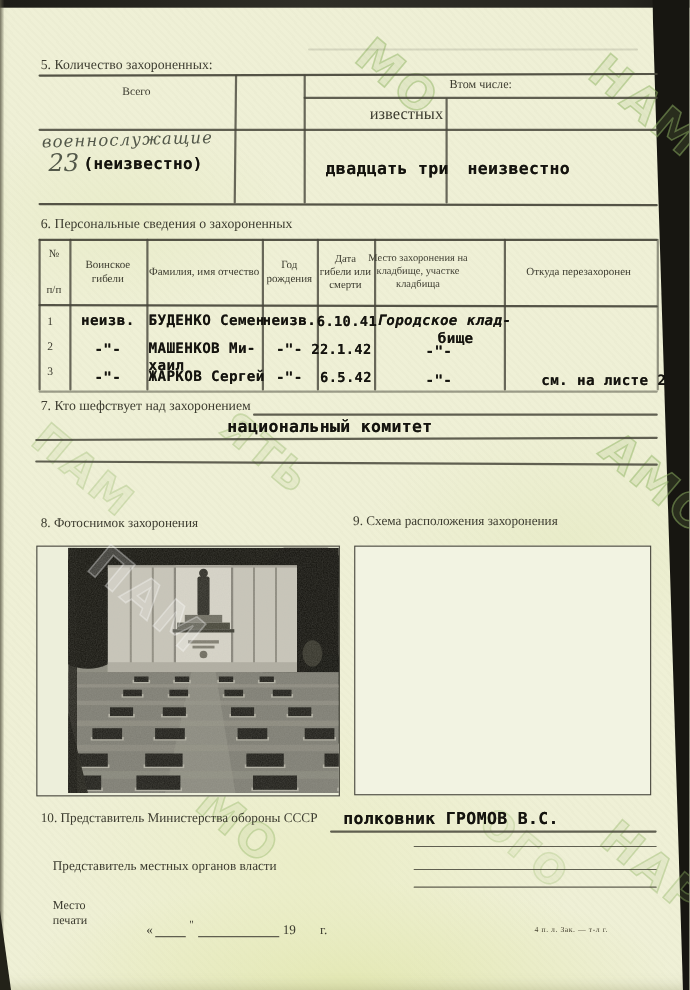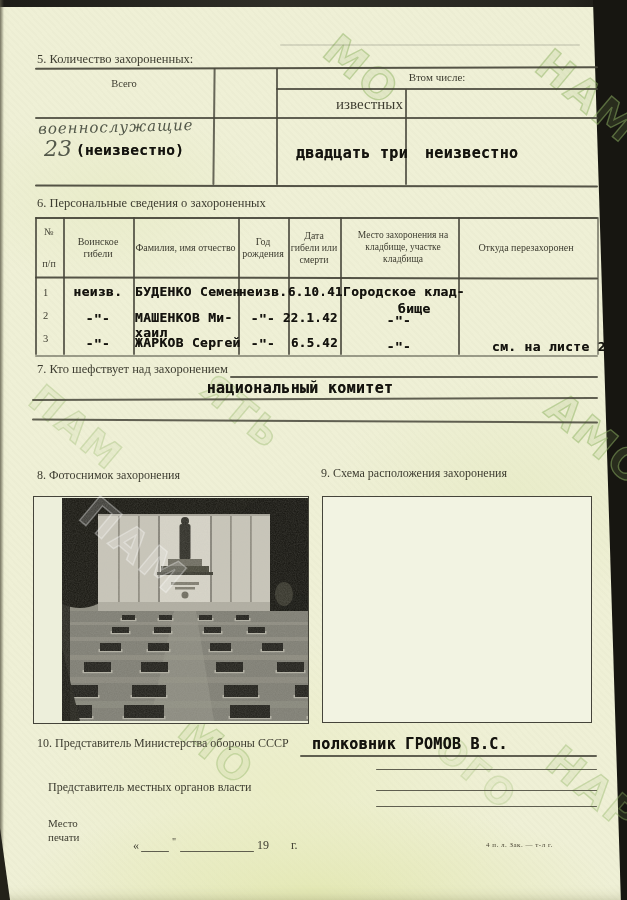--- a/index.html
+++ b/index.html
@@ -97,29 +97,29 @@
   <div class="vl" style="left:597px;top:217px;height:138px;opacity:.55;"></div>
 
   <div class="lbl" style="left:36px;top:226px;width:26px;height:44px;display:flex;flex-direction:column;justify-content:space-between;align-items:center;font-size:10px;">
     <span>№</span>
     <span>п/п</span>
   </div>
   <div class="lbl cell" style="left:64px;top:226px;width:68px;height:44px;font-size:10px;">Воинское гибели</div>
   <div class="lbl cell" style="left:134px;top:226px;width:103px;height:44px;font-size:10px;">Фамилия, имя отчество</div>
   <div class="lbl cell" style="left:239px;top:226px;width:48px;height:44px;font-size:10px;">Год рождения</div>
   <div class="lbl cell" style="left:289px;top:226px;width:50px;height:44px;font-size:9.8px;">Дата гибели или смерти</div>
-  <div class="lbl cell" style="left:345px;top:224px;width:116px;height:48px;font-size:9.5px;">Место захоронения на кладбище, участке кладбища</div>
+  <div class="lbl cell" style="left:322px;top:224px;width:116px;height:48px;font-size:9.5px;">Место захоронения на кладбище, участке кладбища</div>
   <div class="lbl cell" style="left:459px;top:226px;width:134px;height:44px;font-size:10px;">Откуда перезахоронен</div>
 
   <div class="lbl" style="left:43px;top:286px;font-size:10.5px;">1</div>
   <div class="typed cell" style="left:64px;top:285px;width:68px;font-size:13px;">неизв.</div>
   <div class="typed" style="left:135px;top:285px;font-size:13px;">БУДЕНКО Семен</div>
   <div class="typed cell" style="left:239px;top:285px;width:48px;font-size:13px;">неизв.</div>
   <div class="typed" style="left:288px;top:285px;font-size:12.5px;">6.10.41</div>
-  <div class="typed" style="left:343px;top:285px;font-size:13px;">Городское клад-</div>
+  <div class="typed" style="left:343px;top:285px;font-size:13px;font-style:italic;">Городское клад-</div>
   <div class="typed" style="left:398px;top:302px;font-size:13px;">бище</div>
 
   <div class="lbl" style="left:43px;top:309px;font-size:10.5px;">2</div>
   <div class="typed cell" style="left:64px;top:312px;width:68px;font-size:13px;">-"-</div>
   <div class="typed" style="left:135px;top:311px;font-size:13px;">МАШЕНКОВ Ми-</div>
   <div class="typed" style="left:135px;top:326px;font-size:13px;">хаил</div>
   <div class="typed cell" style="left:239px;top:312px;width:48px;font-size:13px;">-"-</div>
   <div class="typed" style="left:283px;top:311px;font-size:12.5px;">22.1.42</div>
   <div class="typed cell" style="left:341px;top:314px;width:116px;font-size:13px;">-"-</div>
 

